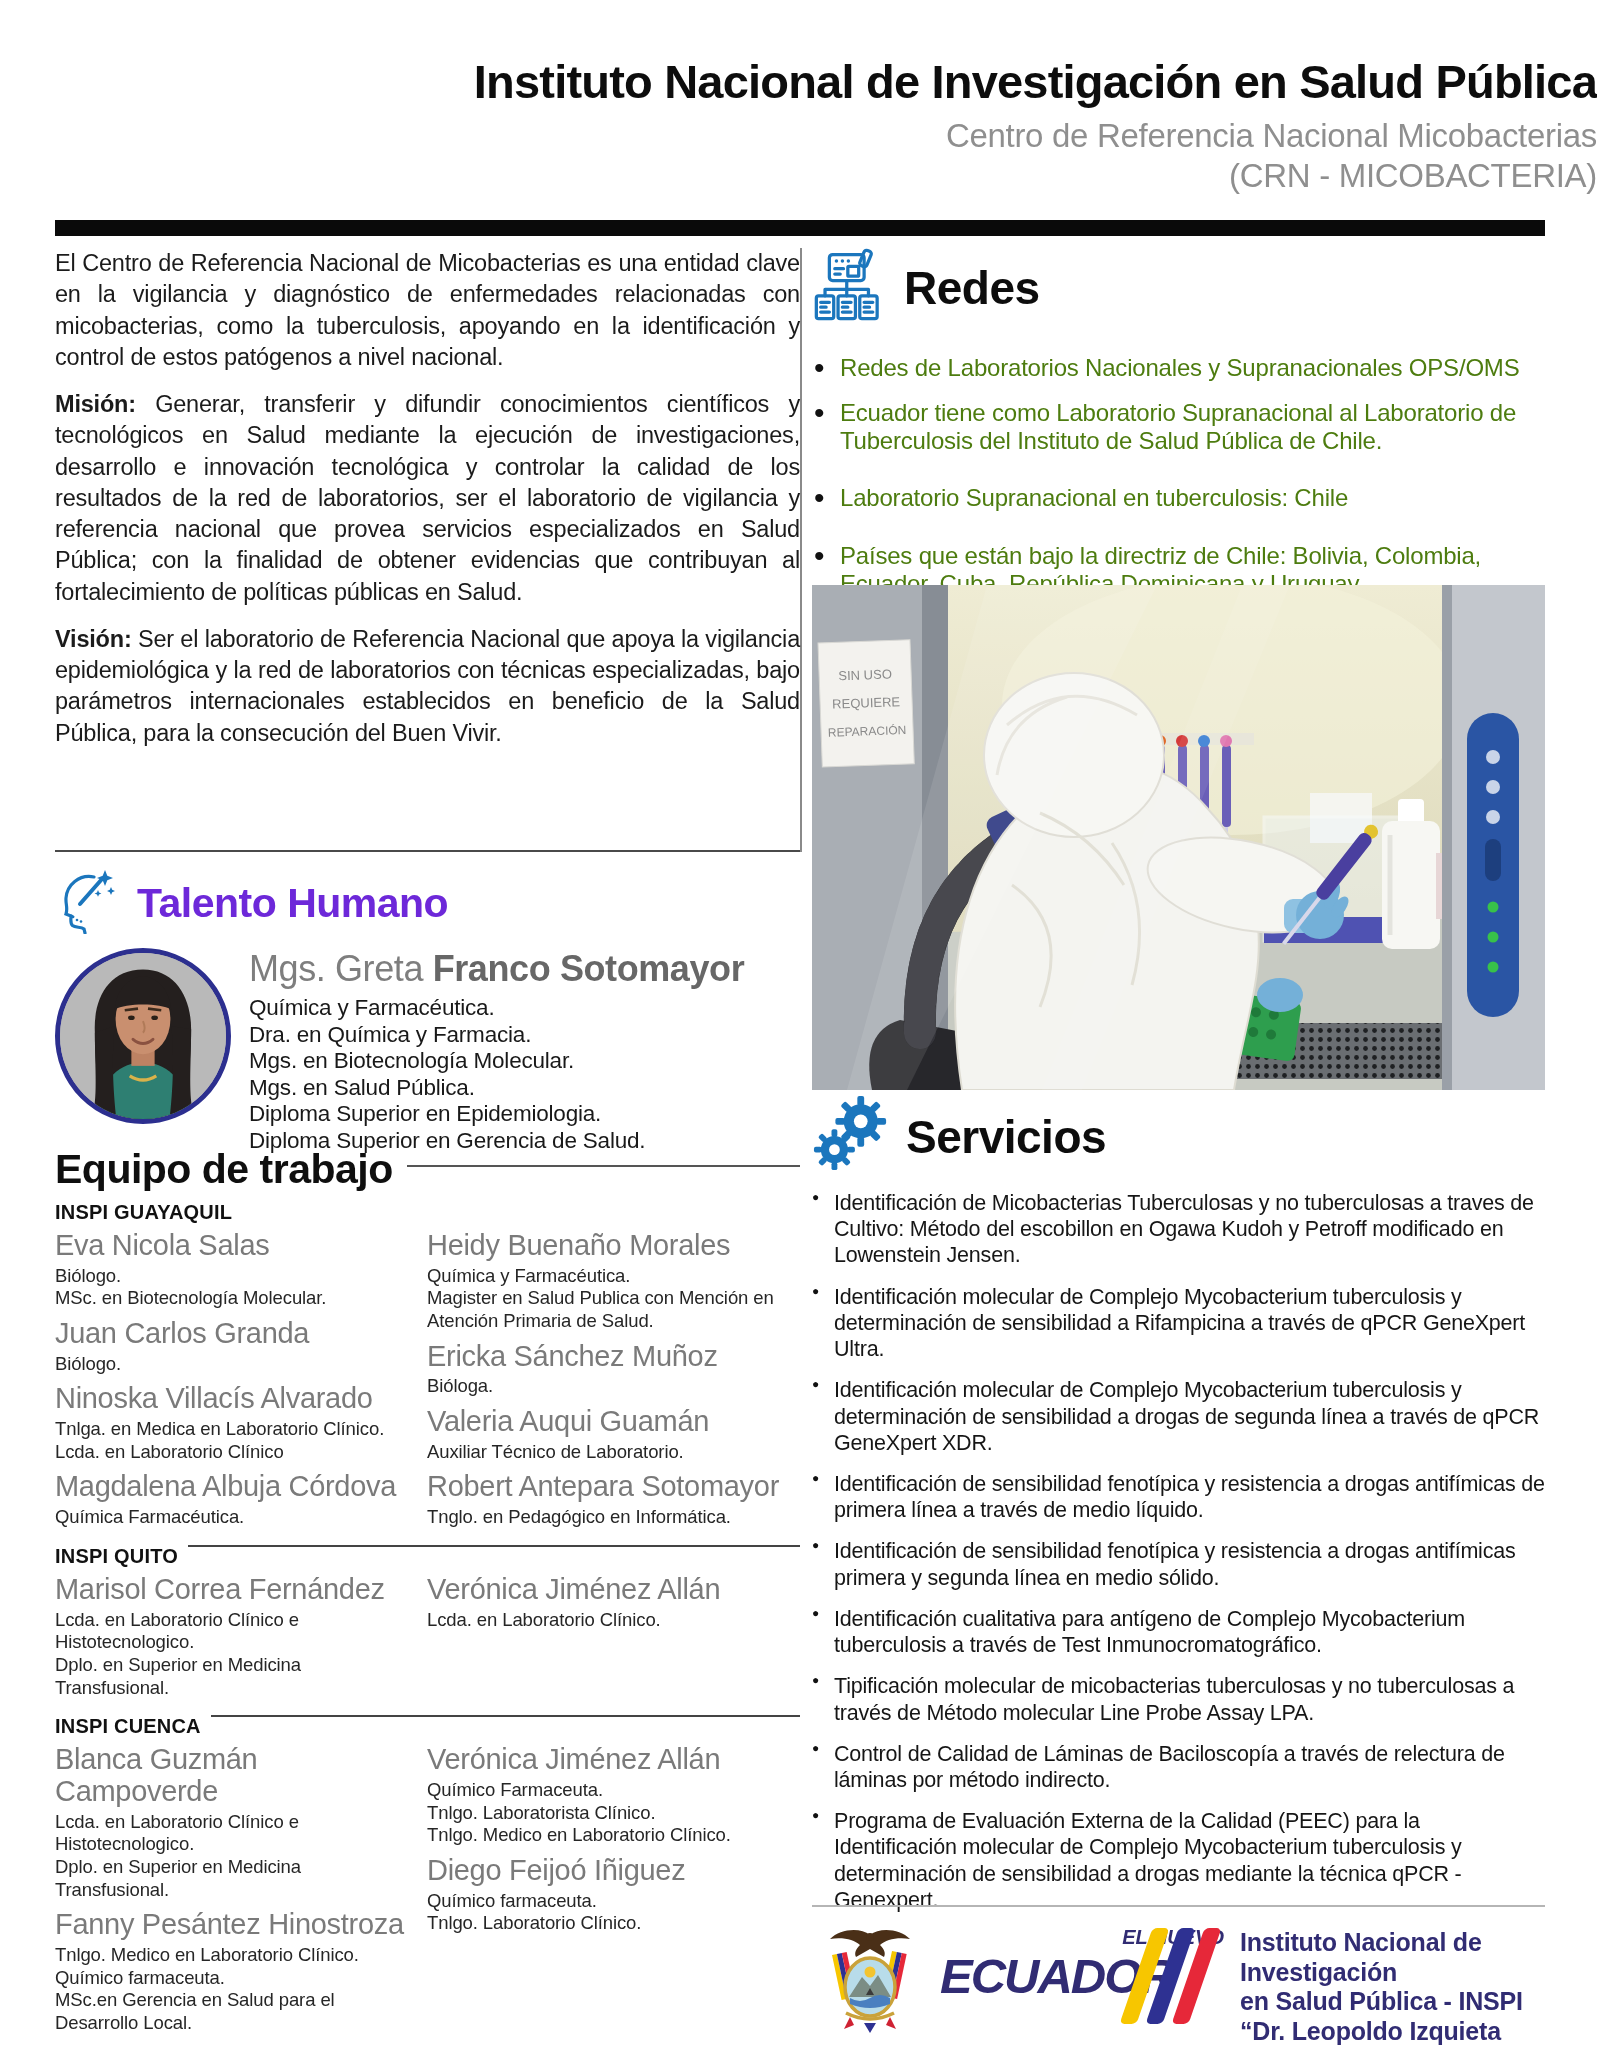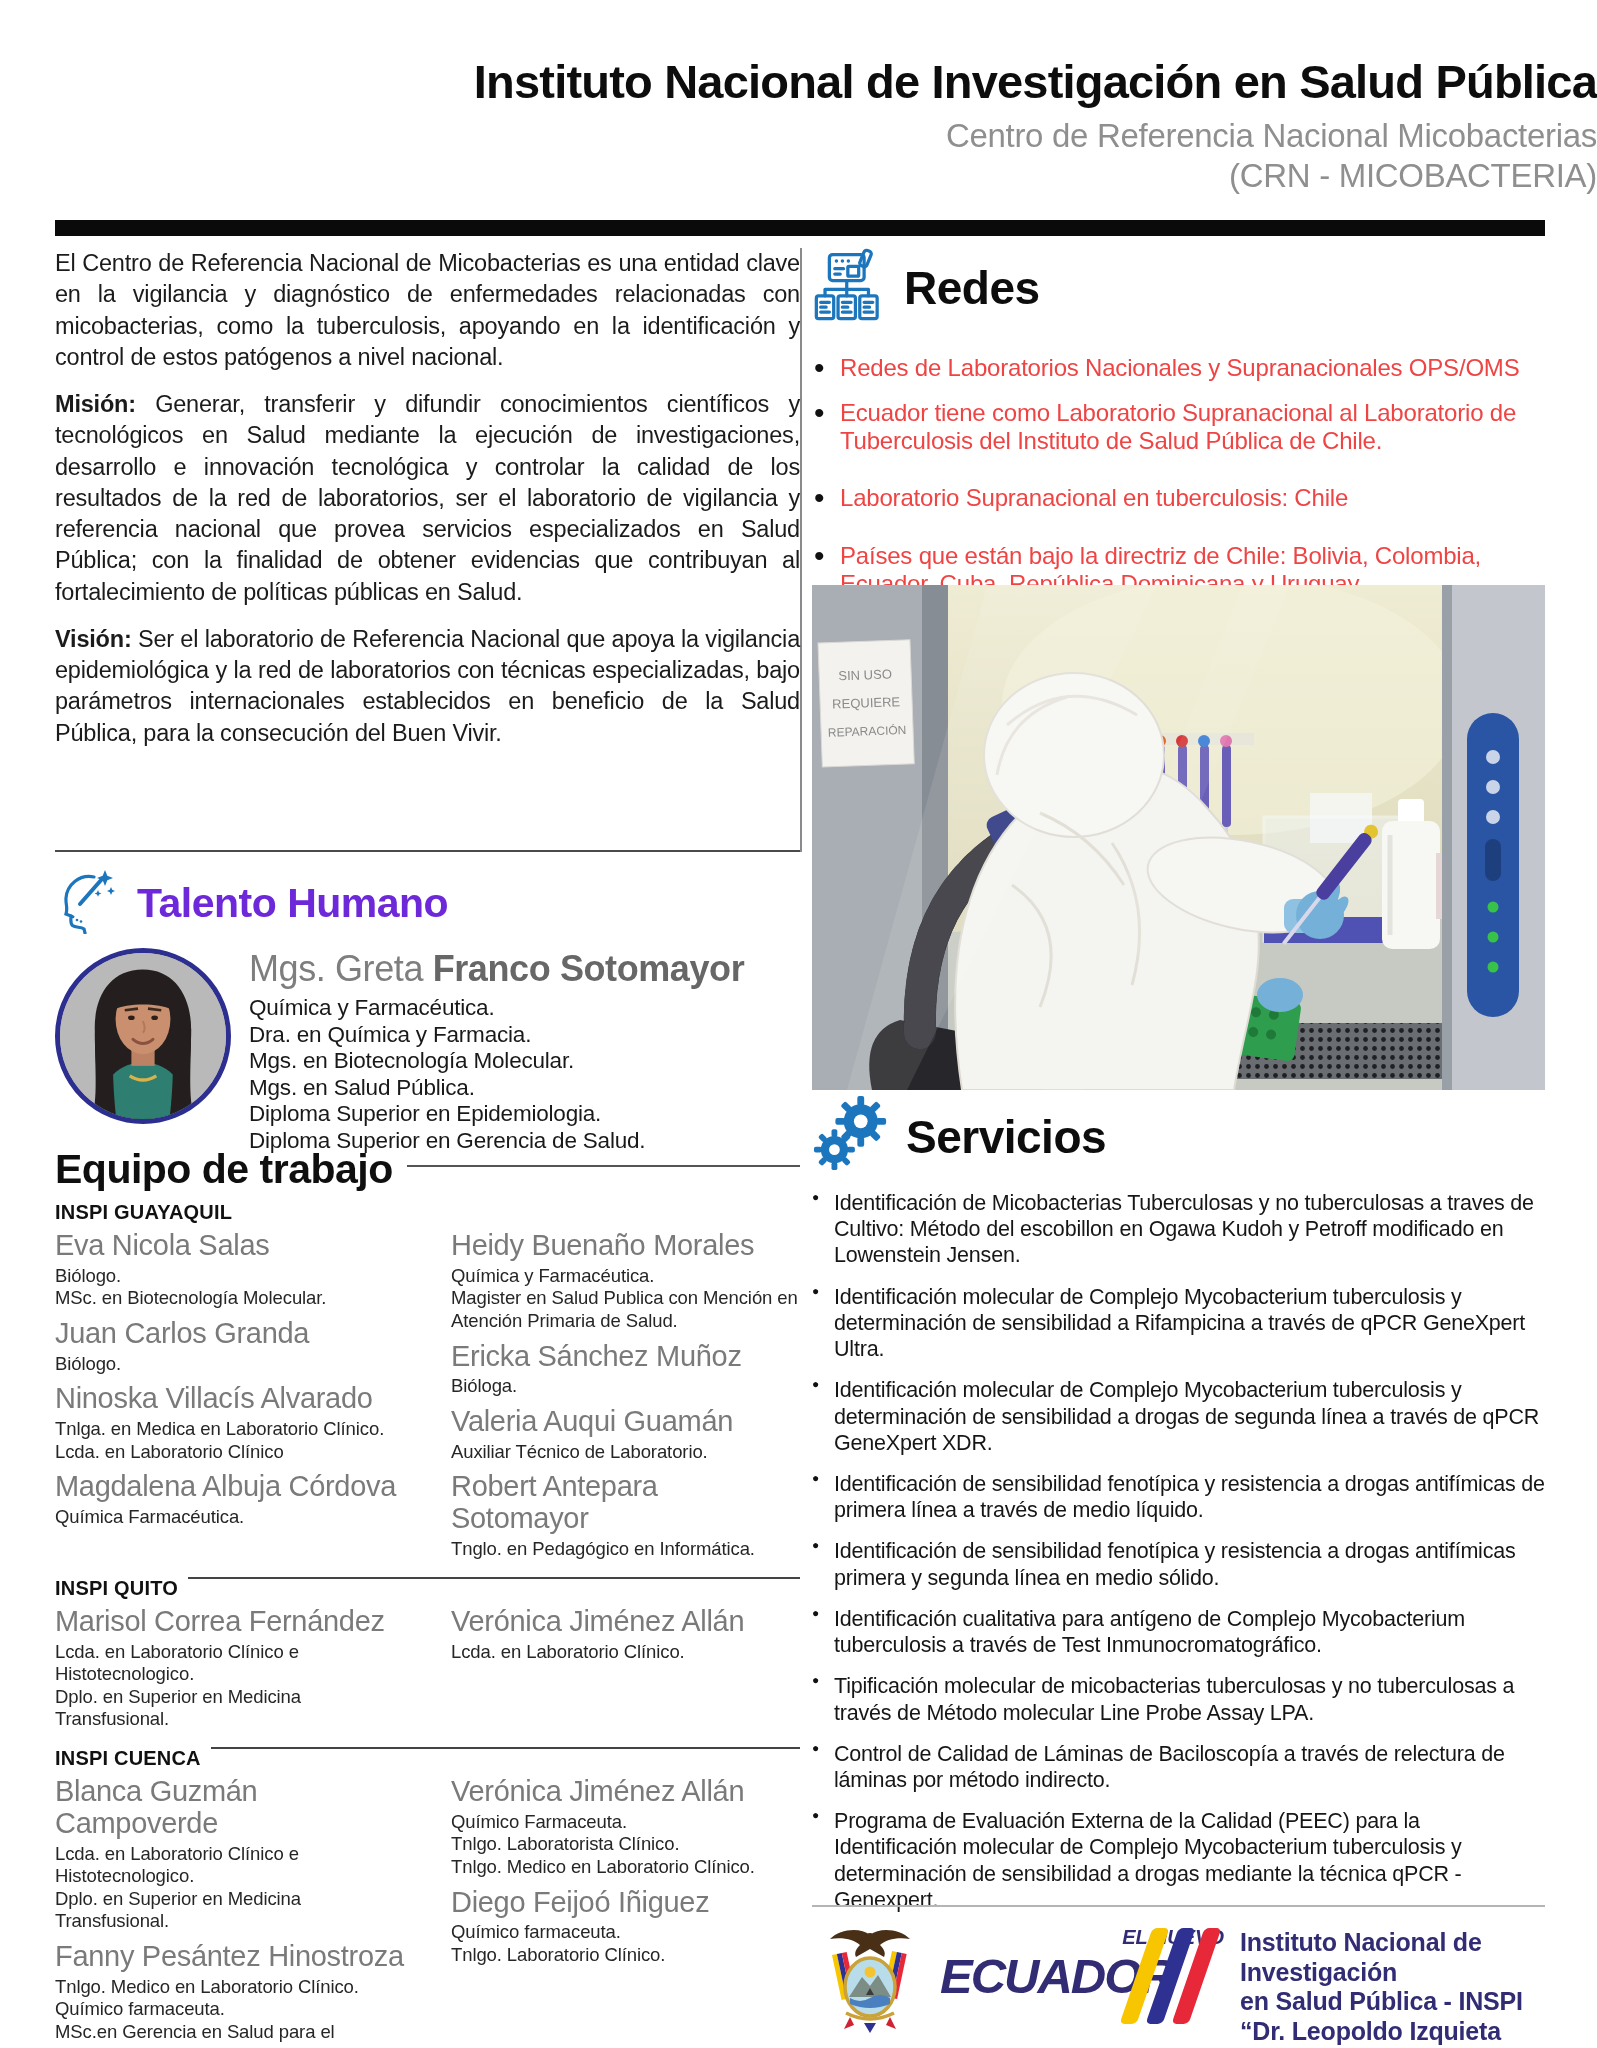--- a/index.html
+++ b/index.html
@@ -39,33 +39,33 @@
 
   
   .equipo { position:absolute; top:898px; left:0; width:745px; }
   .eq-title { display:flex; align-items:center; margin-bottom:6px; }
   .eq-title h2 { font-size:41px; font-weight:800; color:#0f0f0f; letter-spacing:-0.5px; white-space:nowrap; }
   .eq-title .tail { flex:1; border-bottom:2px solid #555; margin-left:14px; margin-bottom:8px; }
   .group { margin-top:8px; }
   .group:first-of-type { margin-top:0; }
   .g-label { display:flex; align-items:flex-start; font-size:20px; font-weight:800; color:#111; letter-spacing:0.2px; margin-bottom:6px; }
   .g-label .tail { flex:1; border-bottom:2px solid #444; margin-left:10px; }
-  .cols { display:flex;gap:24px; }
+  .cols { display:flex; }
   .c1 { width:372px; padding-right:14px; }
   .c2 { flex:1; }
   .member { margin-bottom:8px; }
   .m-name { font-size:29px; line-height:1.1; color:#7a7a7a; letter-spacing:-0.3px; margin-bottom:3px; }
   .m-title { font-size:18.5px; line-height:1.22; color:#262626; letter-spacing:-0.1px; }
 
   
   .redes { position:absolute; top:0; left:0; width:733px; }
   .sec-head { display:flex; align-items:center; gap:16px;text-align:right; }
   .sec-head h2 { font-size:46px; font-weight:800; color:#0d0d0d; letter-spacing:-0.5px; }
   .redes-list { margin-top:26px; list-style:none; }
-  .redes-list li { position:relative; font-size:24px; line-height:1.16; color:#ef4444; padding-left:28px; margin-bottom:17px; letter-spacing:-0.2px; }
+  .redes-list li { position:relative; font-size:24px; line-height:1.16; color:#4d7c0f; padding-left:28px; margin-bottom:17px; letter-spacing:-0.2px; }
   .redes-list li::before { content:"•"; position:absolute; left:2px; top:-3px; font-size:30px; color:#111; }
   .redes-list li.sp { margin-bottom:30px; }
 
   
   .photo { position:absolute; top:337px; left:0; width:733px; height:505px; background:#dedbc0; }
   .photo svg { display:block; width:100%; height:100%; }
 
   
   .servicios { position:absolute; top:848px; left:0; width:733px; }
   .serv-list { margin-top:12px; list-style:none; }

